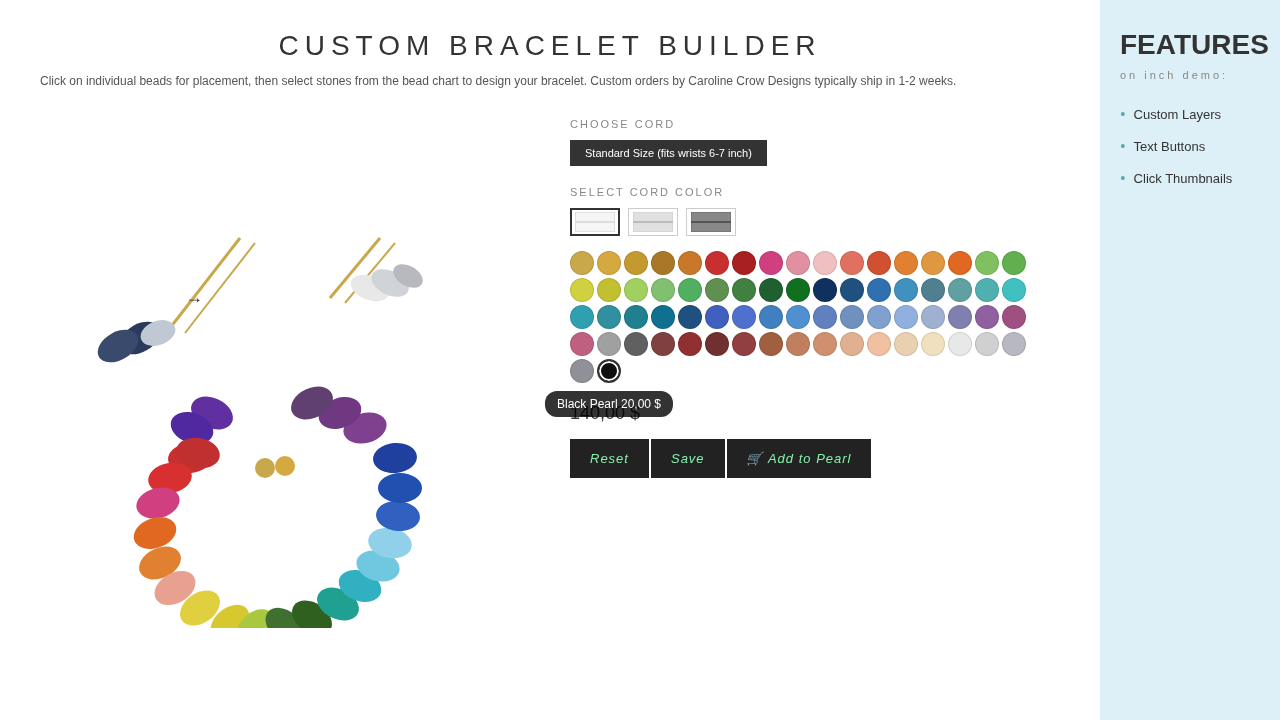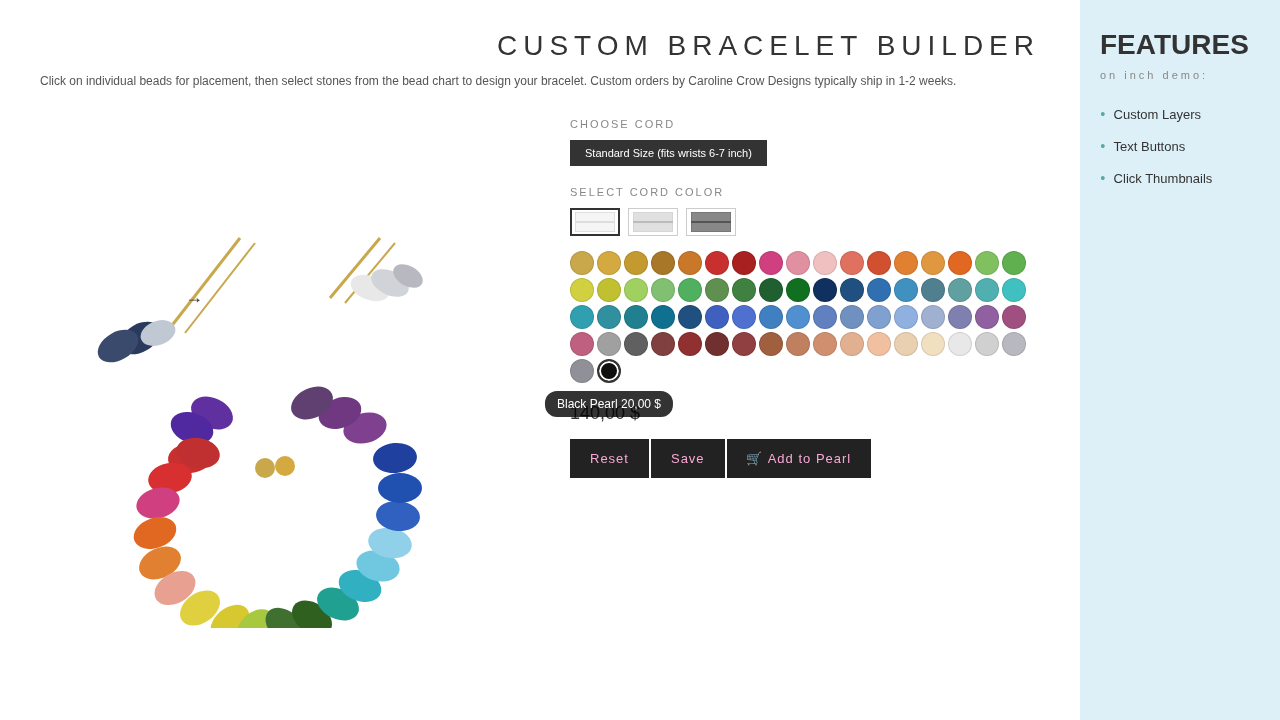--- a/index.html
+++ b/index.html
@@ -10,27 +10,27 @@
       height: 720px;
       overflow: hidden;
       display: flex;
     }
     .main-content {
       flex: 1;
       padding: 30px 40px;
       position: relative;
     }
     .right-panel {
-      width: 200px;
+      width: 180px;
       background: #ddf0f7;
       padding: 30px 20px;
       flex-shrink: 0;
     }
     .page-title {
-      text-align: right;
+      text-align: center;
       font-size: 28px;
       font-weight: 400;
       letter-spacing: 6px;
       color: #333;
       margin-bottom: 12px;
       font-family: 'Arial', sans-serif;
     }
     .page-subtitle {
       font-size: 12px;
       color: #555;
@@ -135,23 +135,24 @@
     .action-buttons {
       display: flex;
       gap: 2px;
     }
     .action-btn {
       padding: 12px 20px;
       font-size: 13px;
       cursor: pointer;
       border: none;
       background: #222;
-      color: #f9a8d4;
+      color: #86efac;
       font-family: 'Arial', sans-serif;
       letter-spacing: 1px;
+      font-style: italic;
     }
     
     .features-title {
       font-size: 28px;
       font-weight: 700;
       color: #333;
       font-family: 'Arial', sans-serif;
       margin-bottom: 8px;
       line-height: 1.1;
     }

